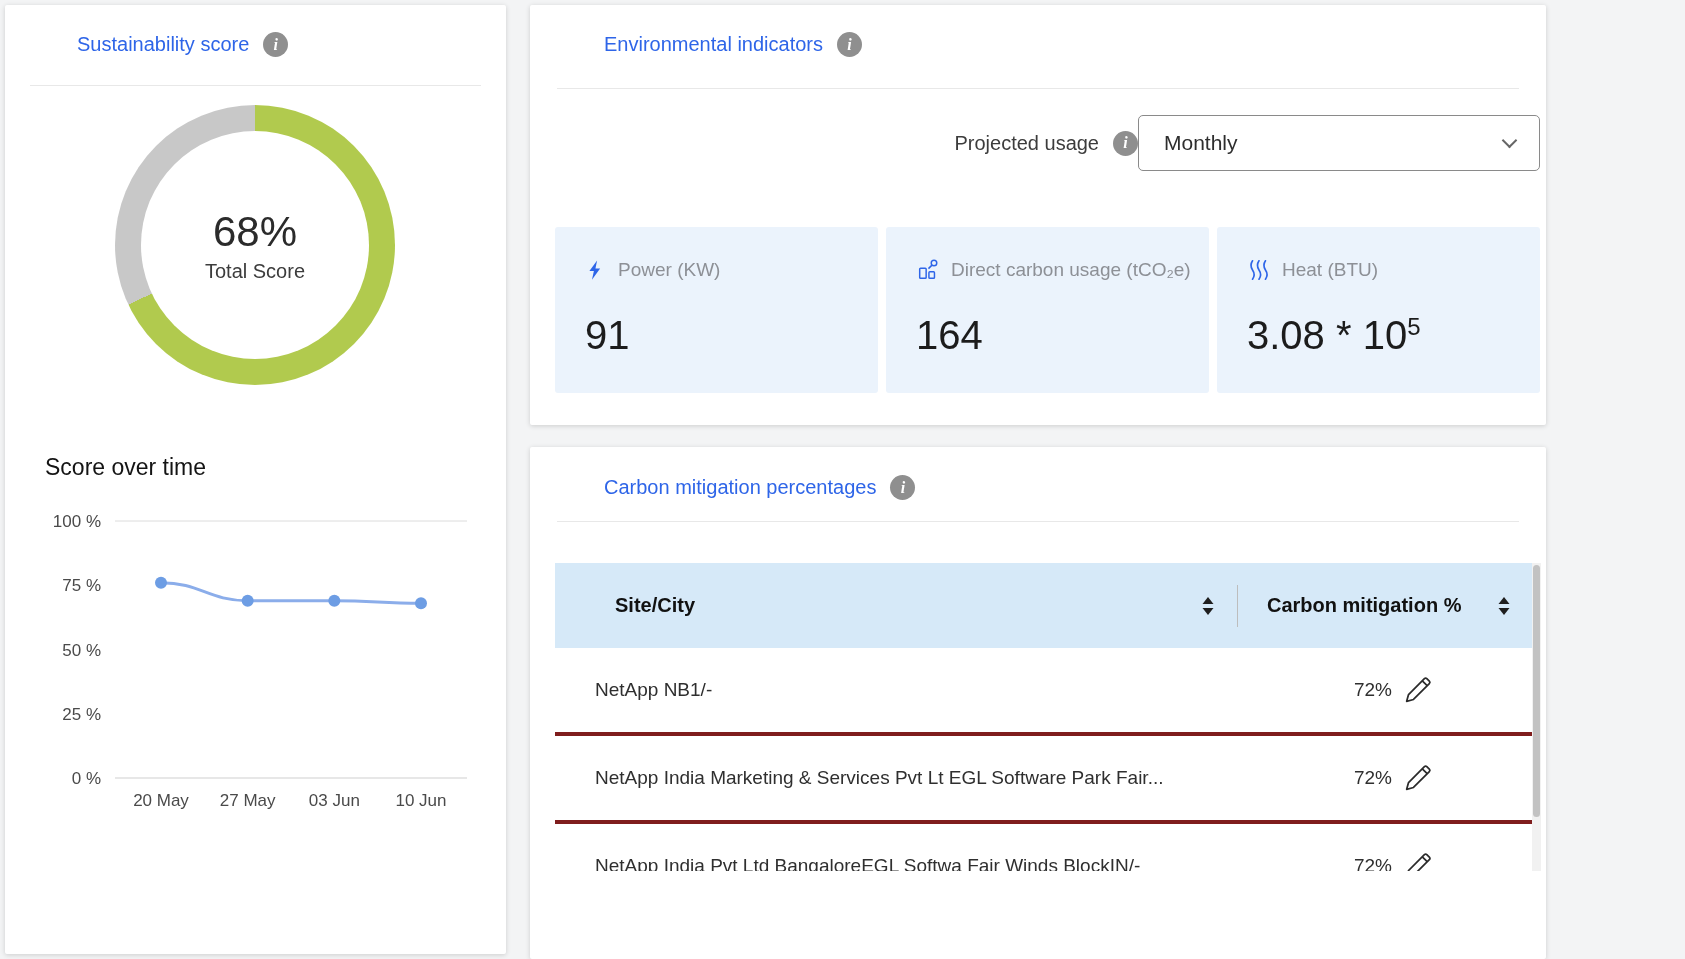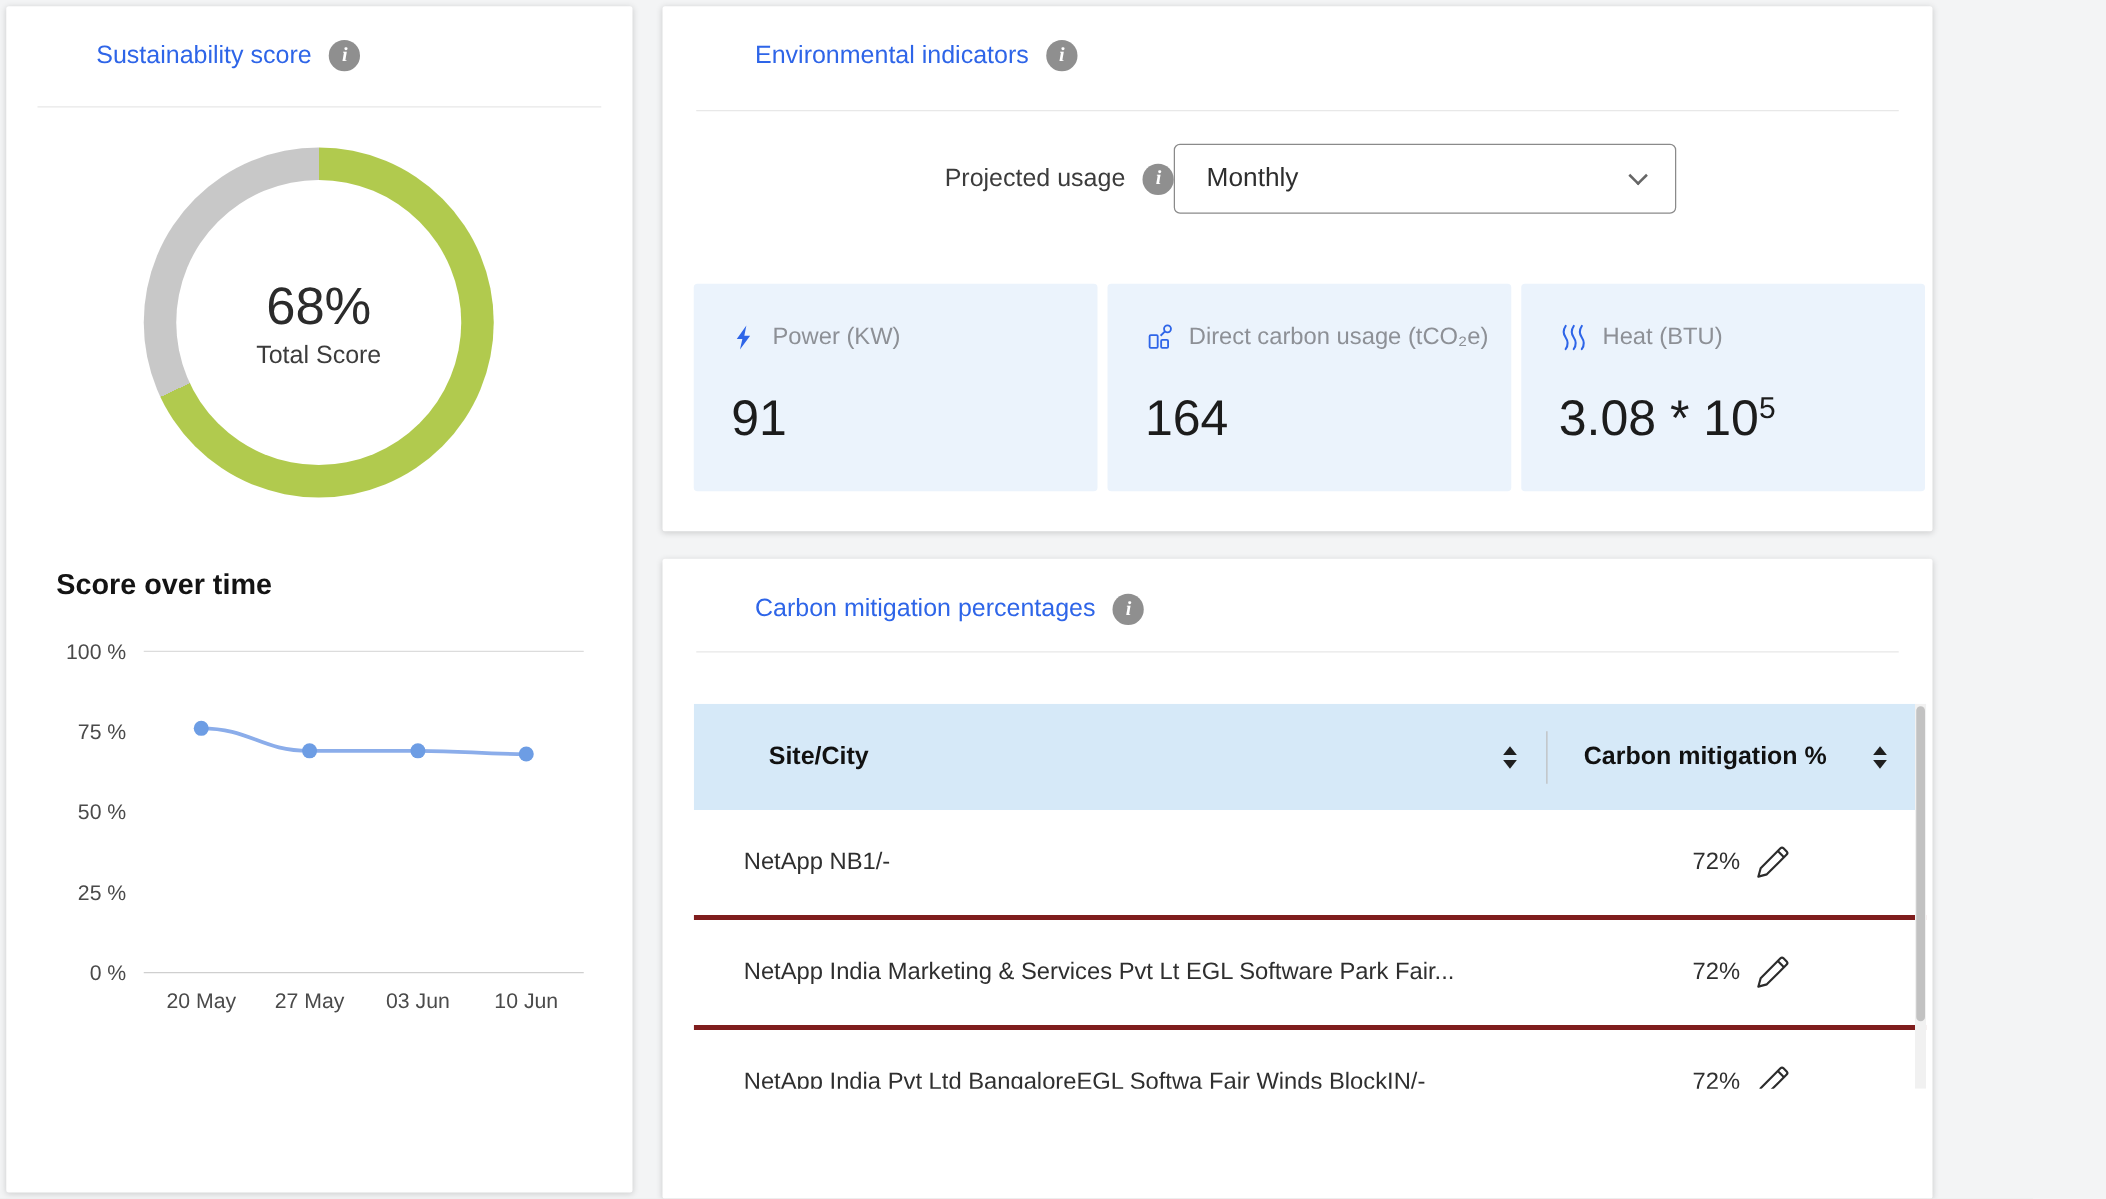--- a/index.html
+++ b/index.html
@@ -11,33 +11,33 @@
   .card-carbon{left:530px;top:447px;width:1016px;height:512px;overflow:hidden;}
 
   .title-row{position:absolute;display:flex;align-items:center;gap:14px;margin-left:47px;}
   .card-title{font-size:20px;font-weight:400;color:var(--accent,#2e65e8);}
   .info{width:25px;height:25px;border-radius:50%;background:#8f8f8f;color:#fff;
         font-family:"Liberation Serif",serif;font-style:italic;font-weight:700;font-size:16px;
         display:flex;align-items:center;justify-content:center;cursor:pointer;flex:0 0 25px;}
   .divider{position:absolute;left:25px;right:25px;border-top:1px solid #e8e8e8;}
 
   
-  .donut{position:absolute;left:110px;top:113px;width:280px;height:280px;border-radius:50%;
+  .donut{position:absolute;left:110px;top:100px;width:280px;height:280px;border-radius:50%;
          background:conic-gradient(#b1ca4e 0 68%, #c8c8c8 68% 100%);}
   .donut-hole{position:absolute;inset:26px;background:#fff;border-radius:50%;
               display:flex;flex-direction:column;align-items:center;justify-content:center;gap:4px;}
   .donut-value{font-size:42px;color:#2b2b2b;}
   .donut-label{font-size:20px;color:#3c3c3c;}
-  .sot-title{position:absolute;left:40px;top:449px;font-size:23px;font-weight:700;color:#141414;}
+  .sot-title{position:absolute;left:40px;top:449px;font-size:23px;font-weight:400;color:#141414;}
   .line-chart{position:absolute;left:15px;top:492px;}
   .line-chart text{font-family:"Liberation Sans",sans-serif;font-size:17px;fill:#4a4a4a;}
 
   
   .usage-row{position:absolute;left:27px;right:6px;top:108px;height:60px;
-             display:flex;align-items:center;justify-content:center;}
+             display:flex;align-items:center;justify-content:flex-end;}
   .usage-left{display:flex;align-items:center;gap:14px;}
   .usage-label{font-size:20px;color:#3c3c3c;}
   .dropdown{width:402px;height:56px;border:1px solid #8a8a8a;border-radius:5px;background:#fff;
             display:flex;align-items:center;justify-content:space-between;padding:0 24px 0 25px;cursor:pointer;}
   .dropdown-value{font-size:21px;color:#2e2e2e;}
   .chev{width:11px;height:11px;border-right:2px solid #666;border-bottom:2px solid #666;
         transform:rotate(45deg);margin-top:-6px;}
   .tiles{position:absolute;left:25px;right:6px;top:222px;height:166px;display:flex;gap:8px;}
   .tile{flex:1 1 0;background:var(--tile-bg,#ebf3fc);border-radius:3px;padding:28px 0 0 30px;}
   .tile-head{display:flex;align-items:center;gap:11px;height:30px;}

